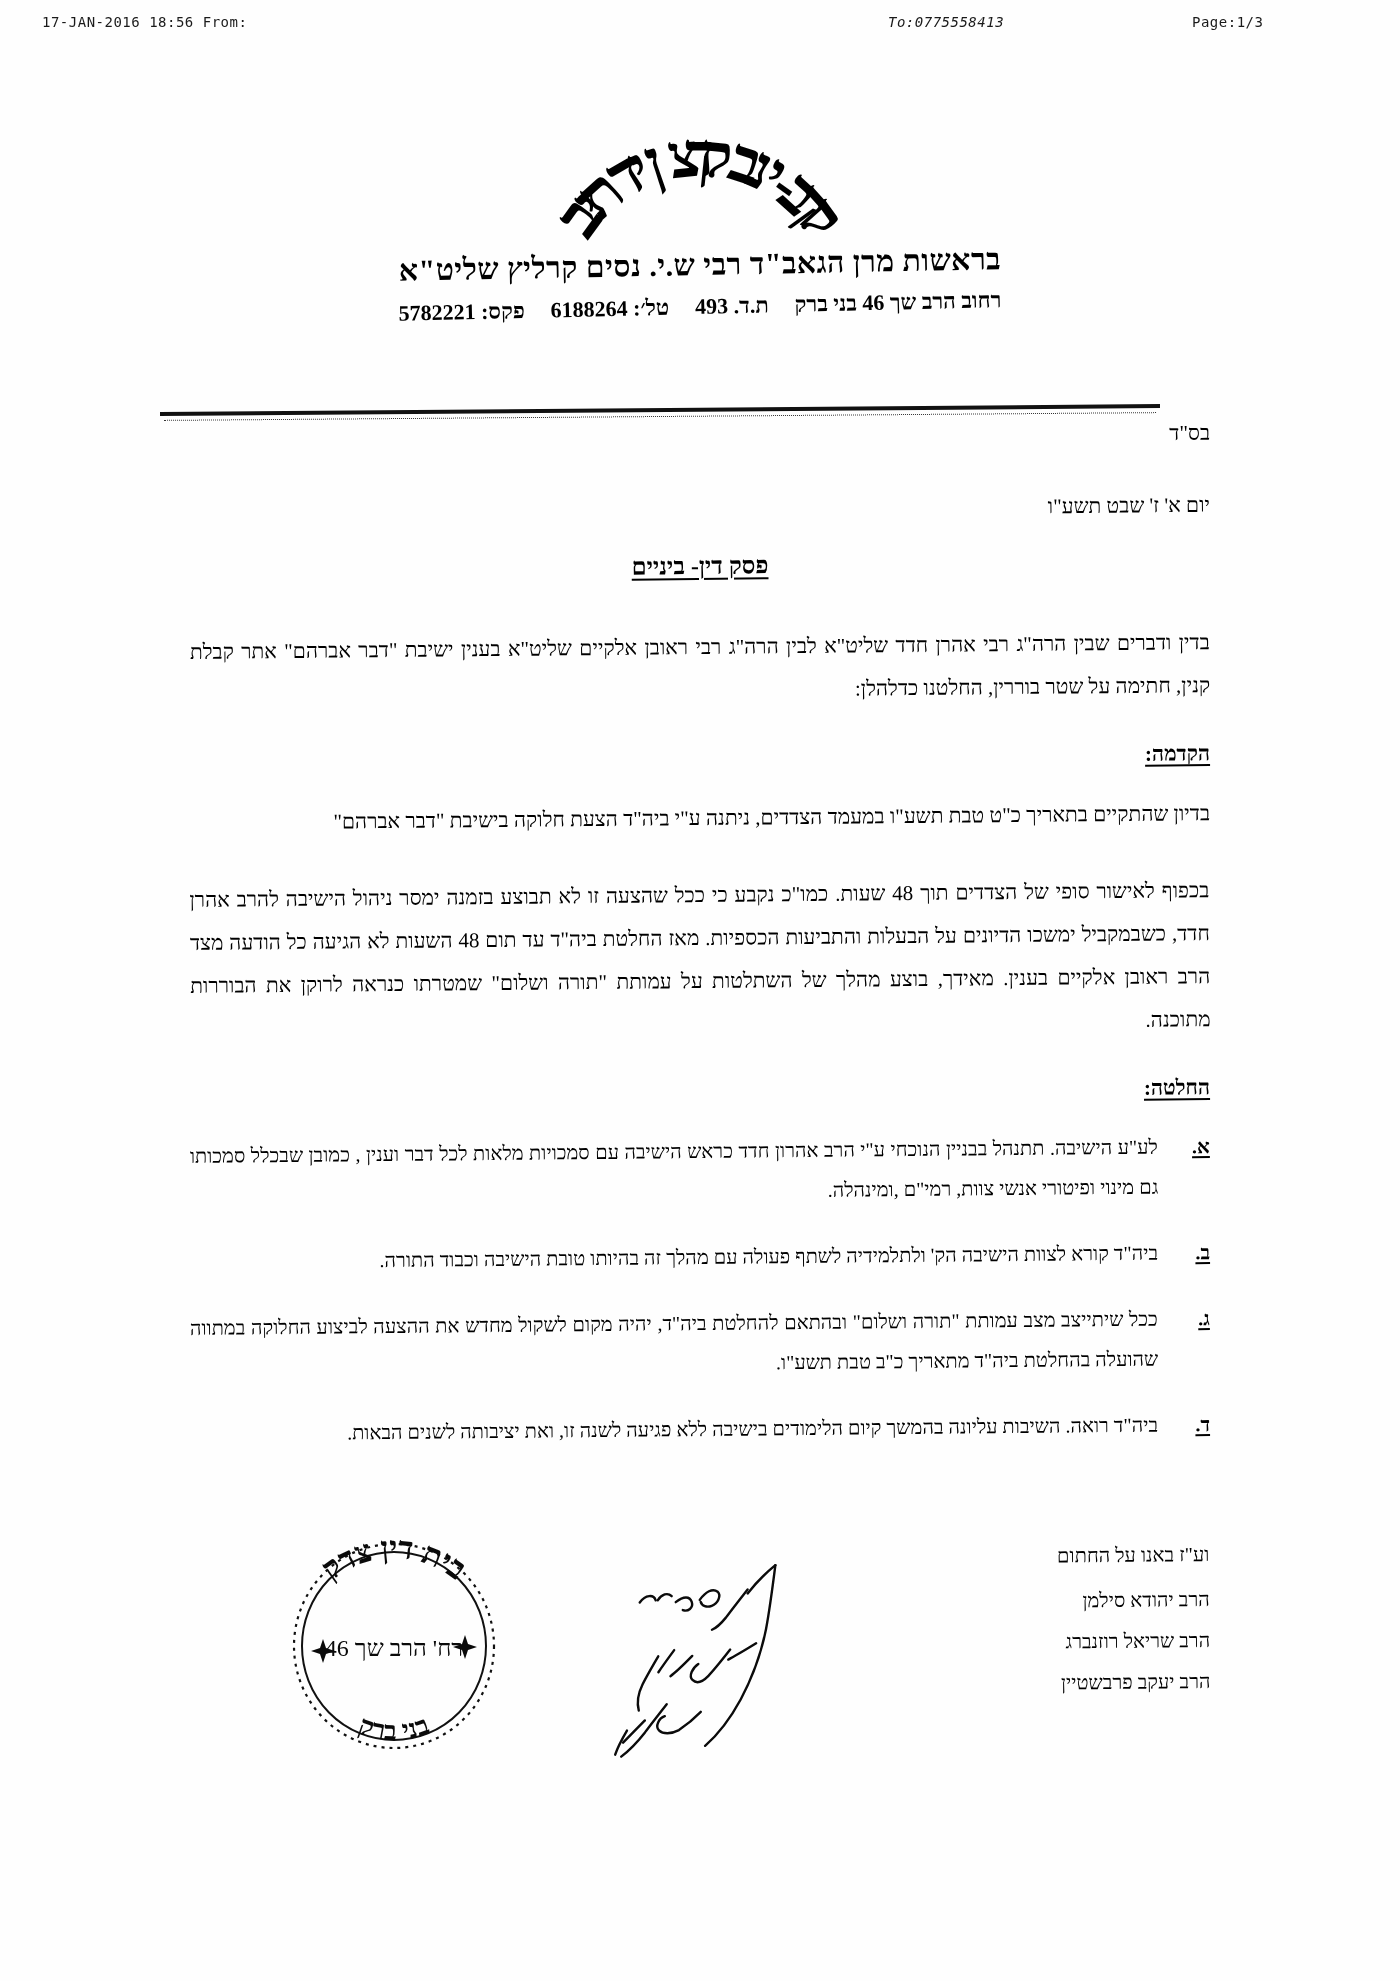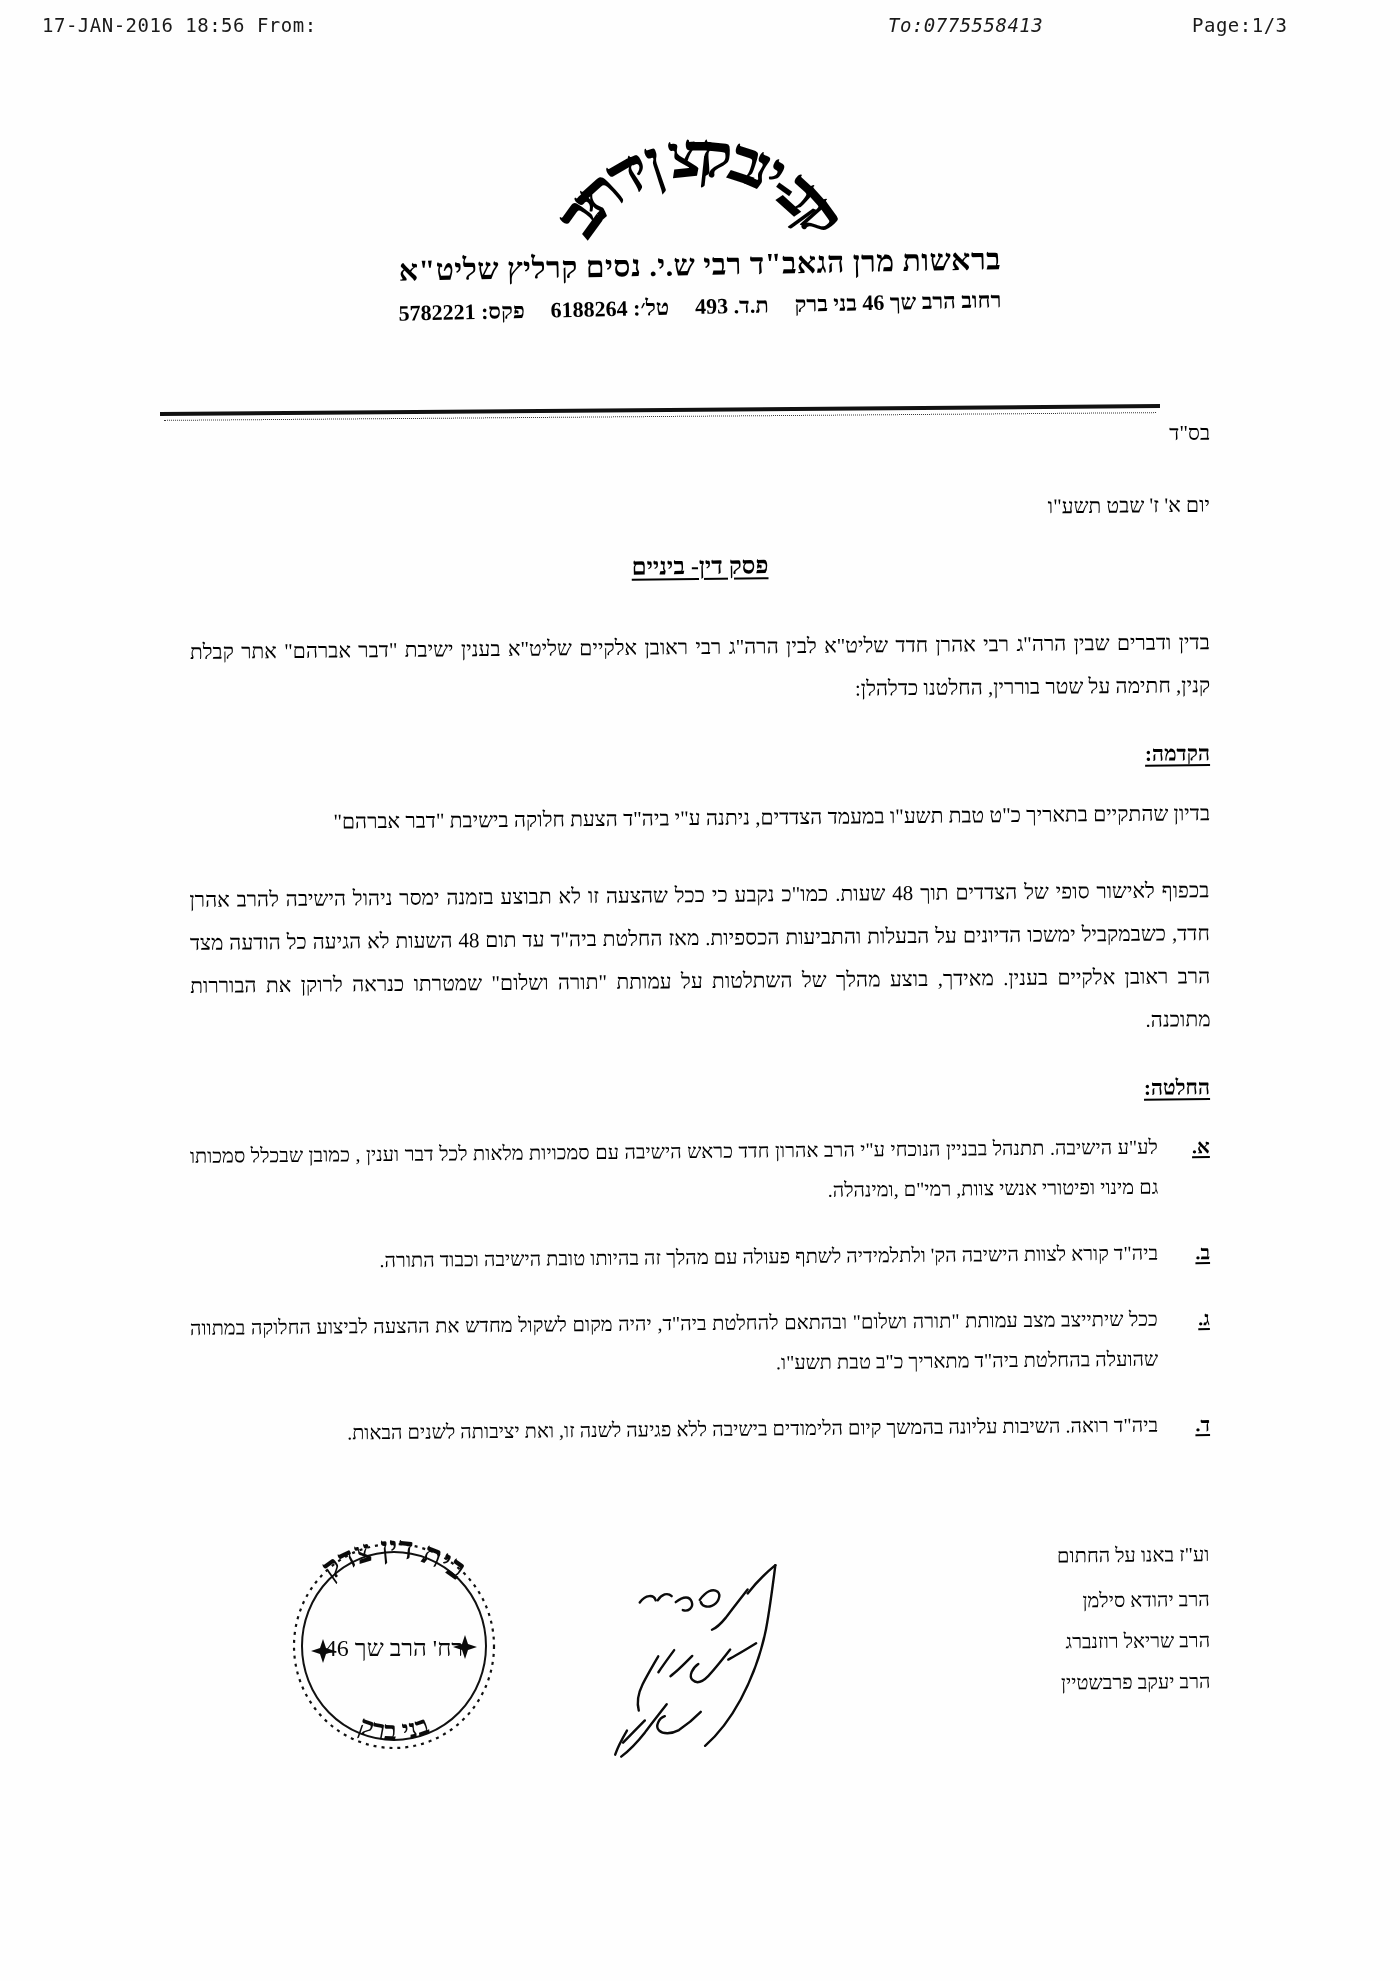--- a/index.html
+++ b/index.html
@@ -20,21 +20,21 @@
   }
 
   
   .fax-header {
     position: absolute;
     top: 14px;
     left: 0;
     width: 1400px;
     height: 30px;
     font-family: "DejaVu Sans Mono", "Liberation Mono", monospace;
-    font-size: 19px;
+    font-size: 14px;
     letter-spacing: 0.5px;
     color: #1a1a1a;
   }
   .fax-from   { position: absolute; left: 42px;  top: 0; white-space: nowrap; }
   .fax-to     { position: absolute; left: 888px; top: 0; white-space: nowrap; font-style: italic; }
   .fax-page   { position: absolute; left: 1192px; top: 0; white-space: nowrap; text-align: right; }
 
   
   .letterhead {
     position: absolute;

